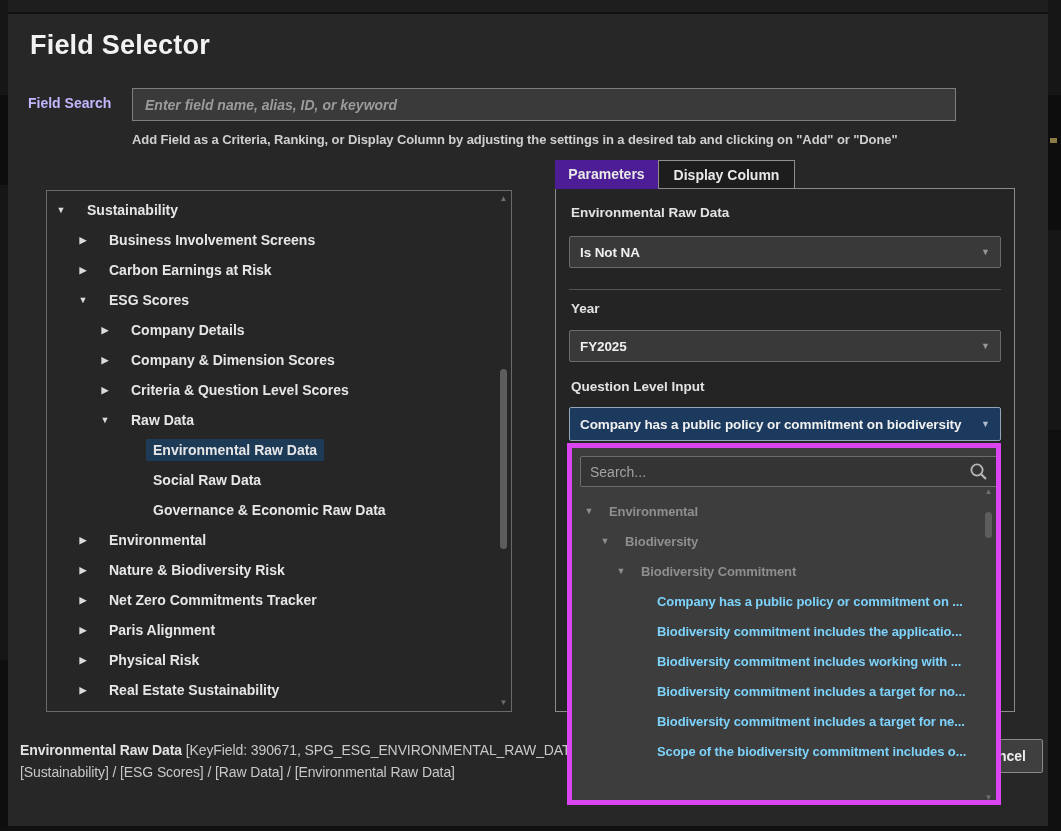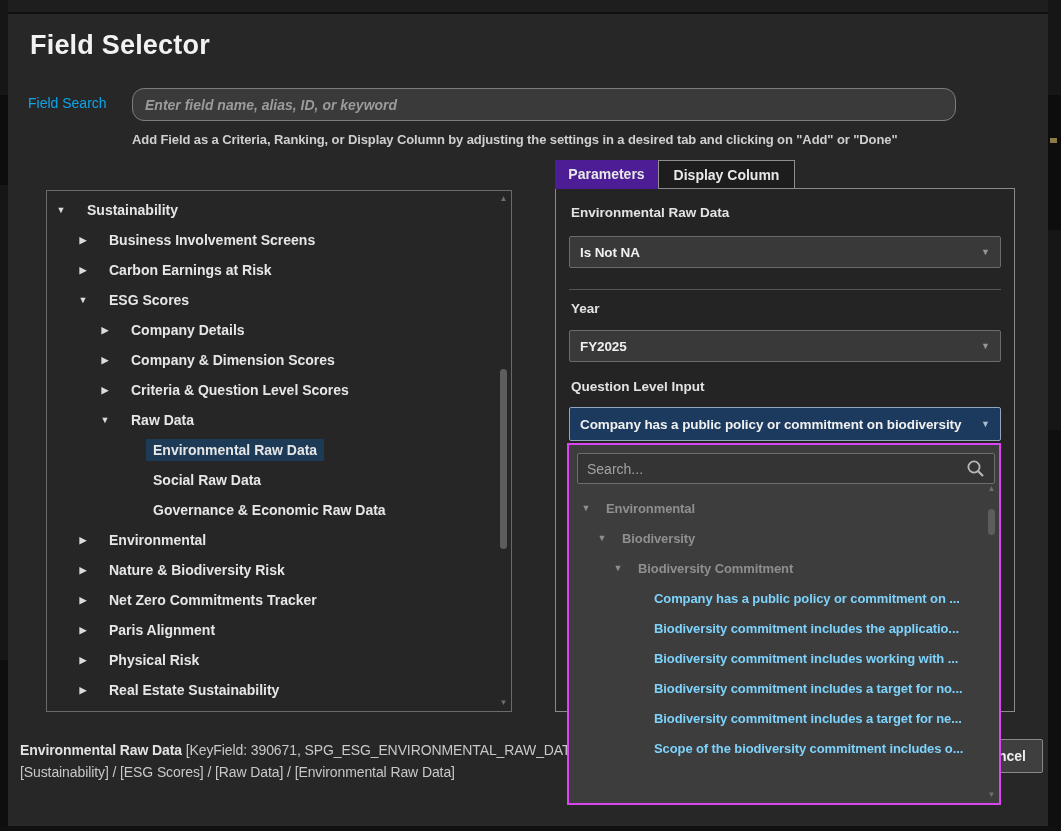--- a/index.html
+++ b/index.html
@@ -17,23 +17,23 @@
   .edge-right .blk2 { position:absolute; left:0; top:430px; width:13px; height:401px; background:#0f0f0f; }
   .edge-right .dash { position:absolute; left:2px; top:138px; width:7px; height:5px; background:#8a7a45; }
   .edge-left .lblk  { position:absolute; left:0; top:95px; width:8px; height:90px; background:#0d0d0d; }
   .edge-left .lblk2 { position:absolute; left:0; top:660px; width:8px; height:171px; background:#0e0e0e; }
 
   .modal { position:absolute; left:8px; top:14px; width:1040px; height:812px; background:#272727; }
 
   .title { position:absolute; left:22px; top:16px; font-size:27px; font-weight:700;
            color:#f2f2f2; letter-spacing:.2px; }
 
-  .fs-label { position:absolute; left:20px; top:81px; font-size:14px; font-weight:400; color:#0ea5e9; }
+  .fs-label { position:absolute; left:20px; top:81px; font-size:14px; font-weight:700; color:#c4b5fd; }
   .fs-input { position:absolute; left:124px; top:74px; width:824px; height:33px;
-    background:#3a3a3a; border:1px solid #7d7d7d; border-radius:12px; color:#e8e8e8;
+    background:#3a3a3a; border:1px solid #7d7d7d; border-radius:0; color:#e8e8e8;
     font-size:14px; font-style:italic; padding:0 12px; font-family:"Liberation Sans", sans-serif; outline:none; }
   .fs-input::placeholder { color:#9b9b9b; font-style:italic; font-weight:600; }
   .instruction { position:absolute; left:124px; top:118px; width:840px; font-size:13px;
     font-weight:700; color:#cfcfcf; letter-spacing:-.1px; }
 
   .cat-label { position:absolute; left:38px; top:146px; font-size:14px; font-weight:700; color:#fde047;margin-top:47px; }
 
   
   .cat-panel { position:absolute; left:38px; top:176px; width:466px; height:522px;
     background:#262626; border:1px solid #6a6a6a; overflow:hidden; }
@@ -66,21 +66,21 @@
     padding:0 10px; cursor:default; }
   .dropdown .dval { flex:1; font-size:13.5px; font-weight:700; color:#f0f0f0;
     white-space:nowrap; overflow:hidden; letter-spacing:-.1px; }
   .dropdown .dcaret { font-size:9px; color:#979797; margin-left:6px; }
   .dd-open { background:#1b3a5e; border:1px solid #93a5ba; height:34px; }
   .dd-open .dcaret { color:#aebbcb; }
   .divider { position:absolute; left:13px; width:432px; height:0; border-top:1px solid #555; }
 
   
   .popup { position:absolute; left:559px; top:429px; width:434px; height:362px;
-    background:#3d3d3d; border:2px solid #d946ef; z-index:30; overflow:hidden; }
+    background:#3d3d3d; border:5px solid #d946ef; z-index:30; overflow:hidden; }
   .popup-search { position:absolute; left:8px; top:8px; width:418px; height:31px;
     background:#343434; border:1px solid #6d6d6d; border-radius:2px;
     display:flex; align-items:center; padding:0 9px; }
   .popup-search input { flex:1; background:transparent; border:none; outline:none;
     color:#dcdcdc; font-size:14px; font-family:"Liberation Sans", sans-serif; }
   .popup-search input::placeholder { color:#a2a2a2; }
   .popup-rows { position:absolute; left:0; top:48px; right:16px; }
   .popup .trow { font-size:13px; color:#7dd3fc; letter-spacing:-.1px; }
   .popup .trow .caret { width:12px; flex:0 0 12px; margin-right:7px; color:#8f8f8f; }
   .popup .trow.group { color:#8f8f8f; }

